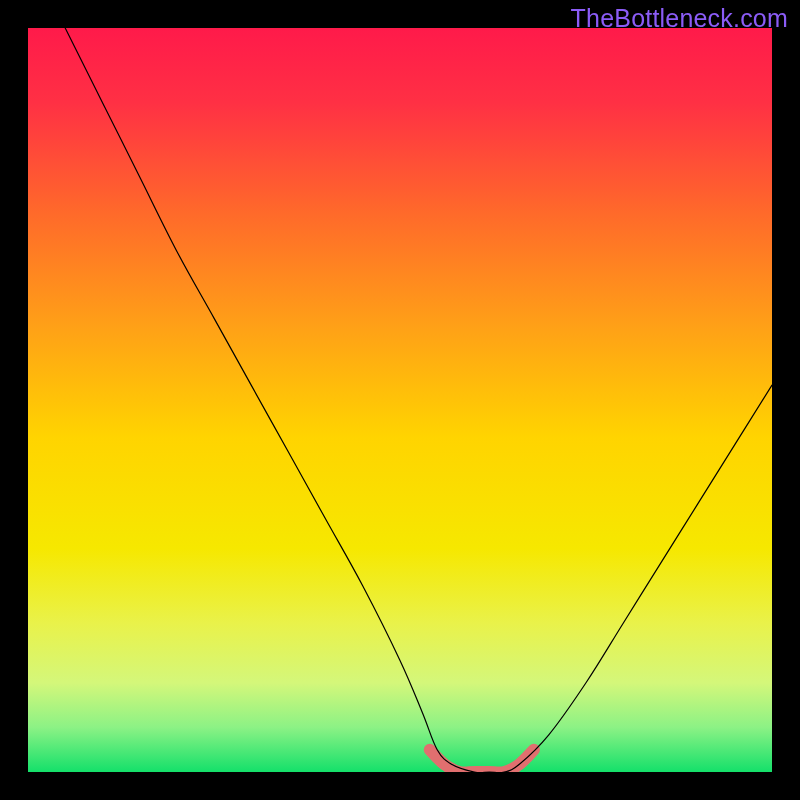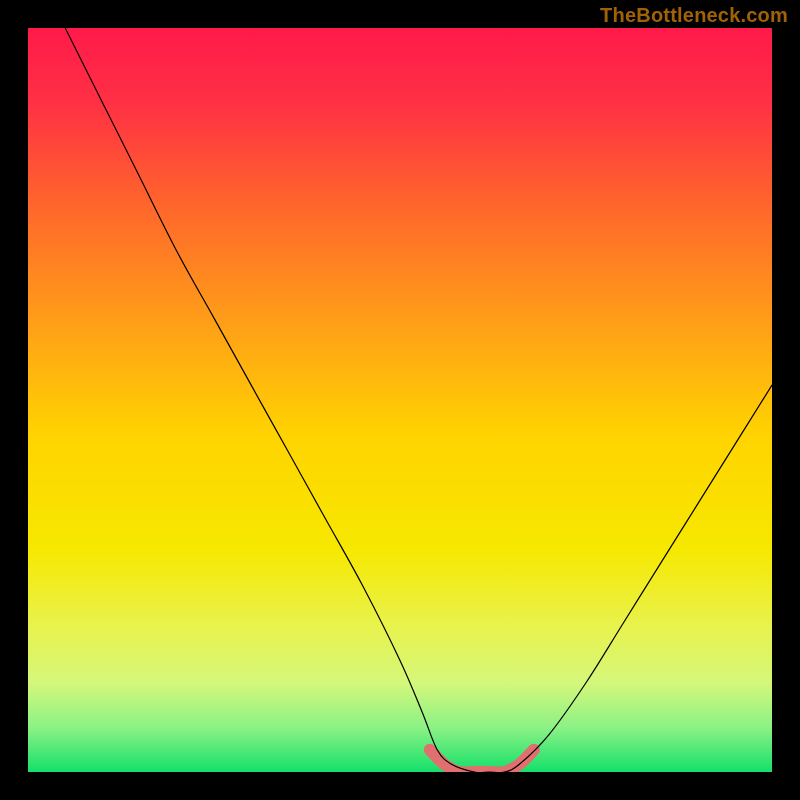--- a/index.html
+++ b/index.html
@@ -14,23 +14,23 @@
   .frame {
     position: relative;
     width: 800px;
     height: 800px;
     background: #000;
   }
   .watermark {
     position: absolute;
     top: 4px;
     right: 12px;
-    color: #a16207;
-    font-size: 20px;
-    font-weight: 700;
+    color: #8b5cf6;
+    font-size: 25px;
+    font-weight: 400;
     letter-spacing: 0.2px;
     z-index: 50;
   }
   .plot-area {
     position: absolute;
     left: 28px;
     top: 28px;
     width: 744px;
     height: 744px;
     overflow: hidden;

